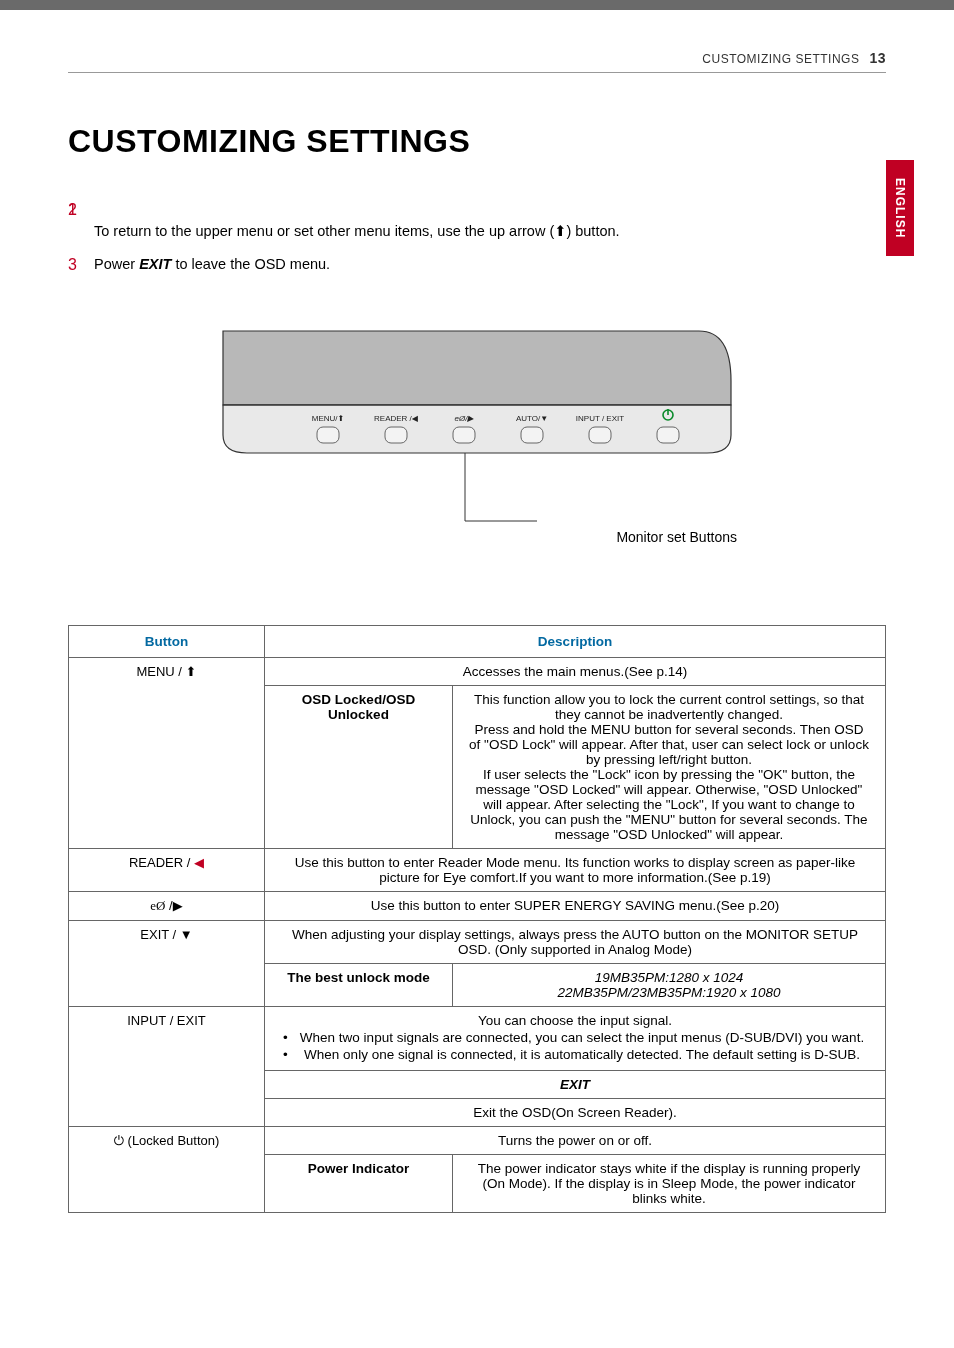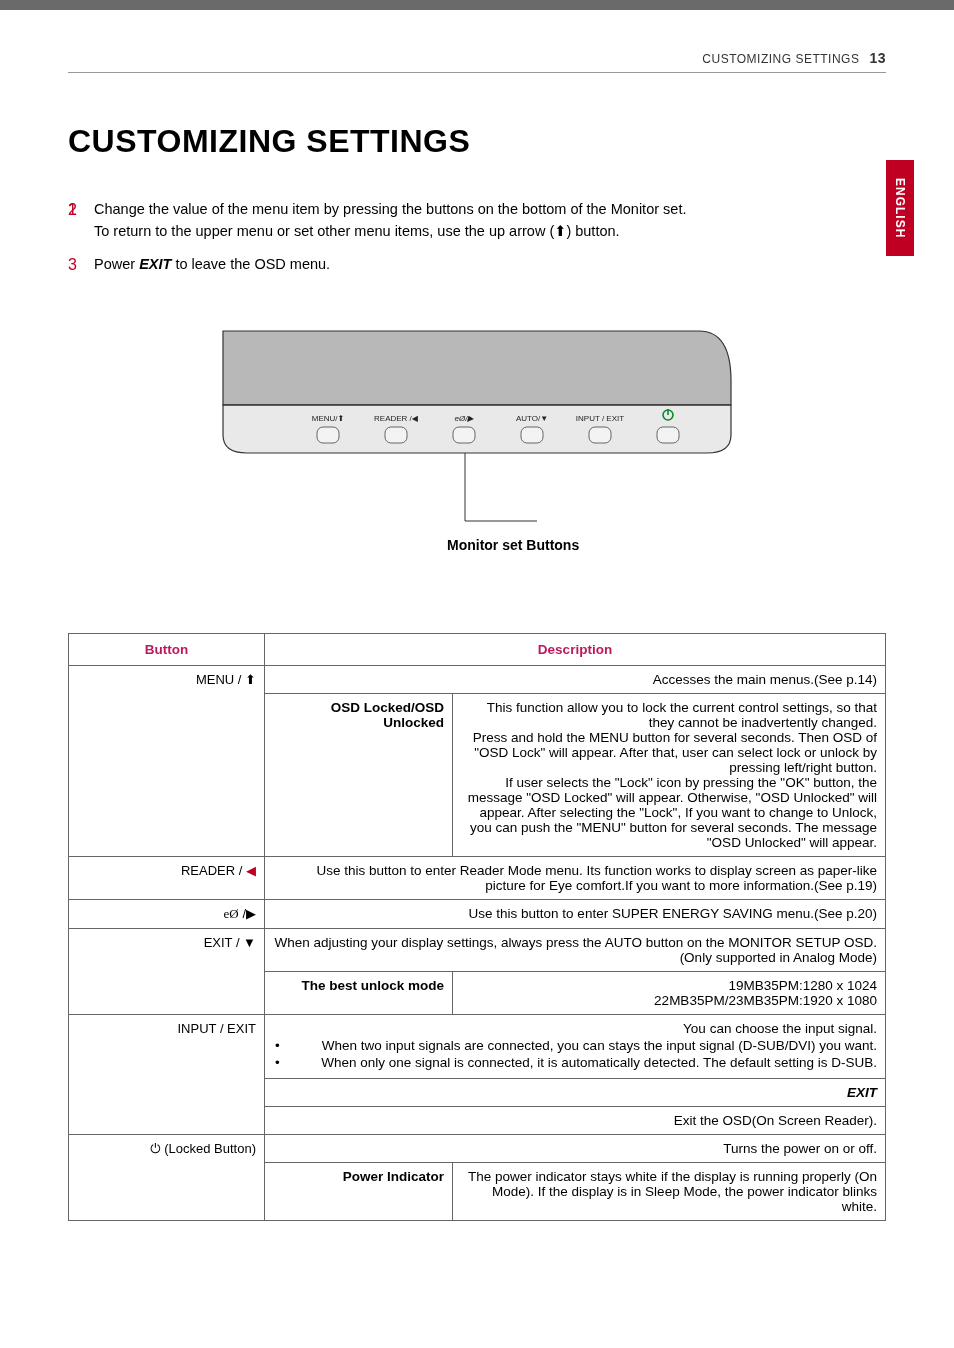--- a/index.html
+++ b/index.html
@@ -82,39 +82,40 @@
     display: flex;
     flex-direction: column;
     align-items: center;
     margin-bottom: 80px;
   }
   .figure {
     width: 520px;
   }
   svg.buttons-svg { display: block; }
   .fig-caption {
-    font-weight: bold;
+    font-weight: normal;
     font-size: 14px;
-    margin-top: 12px;
+    margin-top: 4px;
     margin-left: 230px;
+    text-align: right;
   }
 
   table.desc-table {
     width: 100%;
     border-collapse: collapse;
     font-size: 13.5px;
   }
   table.desc-table th, table.desc-table td {
     border: 1px solid #666;
-    padding: 6px 8px;
+    padding: 6px 16px;
     vertical-align: top;
-    text-align: right;
+    text-align: center;
   }
   table.desc-table th {
-    color: #be185d;
+    color: #0369a1;
     font-weight: bold;
     text-align: center;
     padding: 8px;
   }
   .btn-cell { width: 196px; font-size: 13px; }
   .sub-label-cell { width: 188px; font-weight: bold; }
   .bold-inline { font-weight: bold; font-style: italic; }
   ul.bullets { list-style: none; padding-left: 0; }
   ul.bullets li { position: relative; padding-left: 14px; margin: 2px 0; }
   ul.bullets li::before { content: "•"; position: absolute; left: 2px; }
@@ -135,21 +136,21 @@
   </div>
 
   <h1 class="title">CUSTOMIZING SETTINGS</h1>
 
   <ol class="steps">
     <li>
       <span class="num">1</span>
     </li>
     <li>
       <span class="num">2</span>
-      <span>Change the value of the menu item by pressing the buttons on the bottom of the Monitor set.</span><br>
+      <br>
       <span>To return to the upper menu or set other menu items, use the up arrow (</span><span>⬆</span><span>) button.</span>
     </li>
     <li>
       <span class="num">3</span>
       <span>Power </span><span class="bold-inline">EXIT</span><span> to leave the OSD menu.</span>
     </li>
   </ol>
 
   <div class="figure-wrap">
     <div class="figure">
@@ -224,30 +225,30 @@
         </td>
         <td colspan="2">Use this button to enter SUPER ENERGY SAVING menu.(See p.20)</td>
       </tr>
 
       <tr>
         <td class="btn-cell" rowspan="2">EXIT / ▼</td>
         <td colspan="2">When adjusting your display settings, always press the AUTO button on the MONITOR SETUP OSD. (Only supported in Analog Mode)</td>
       </tr>
       <tr>
         <td class="sub-label-cell">The best unlock mode</td>
-        <td style="white-space:pre-line;">19MB35PM:1280 x 1024
+        <td style="white-space:pre-line;font-style:italic;">19MB35PM:1280 x 1024
 22MB35PM/23MB35PM:1920 x 1080</td>
       </tr>
 
       <tr>
         <td class="btn-cell" rowspan="3">INPUT / EXIT</td>
         <td colspan="2">
           <span>You can choose the input signal.</span>
           <ul class="bullets">
-            <li>When two input signals are connected, you can stays the input signal (D-SUB/DVI) you want.</li>
+            <li>When two input signals are connected, you can select the input menus (D-SUB/DVI) you want.</li>
             <li>When only one signal is connected, it is automatically detected. The default setting is D-SUB.</li>
           </ul>
         </td>
       </tr>
       <tr>
         <td colspan="2" class="bold-inline">EXIT</td>
       </tr>
       <tr>
         <td colspan="2">Exit the OSD(On Screen Reader).</td>
       </tr>

